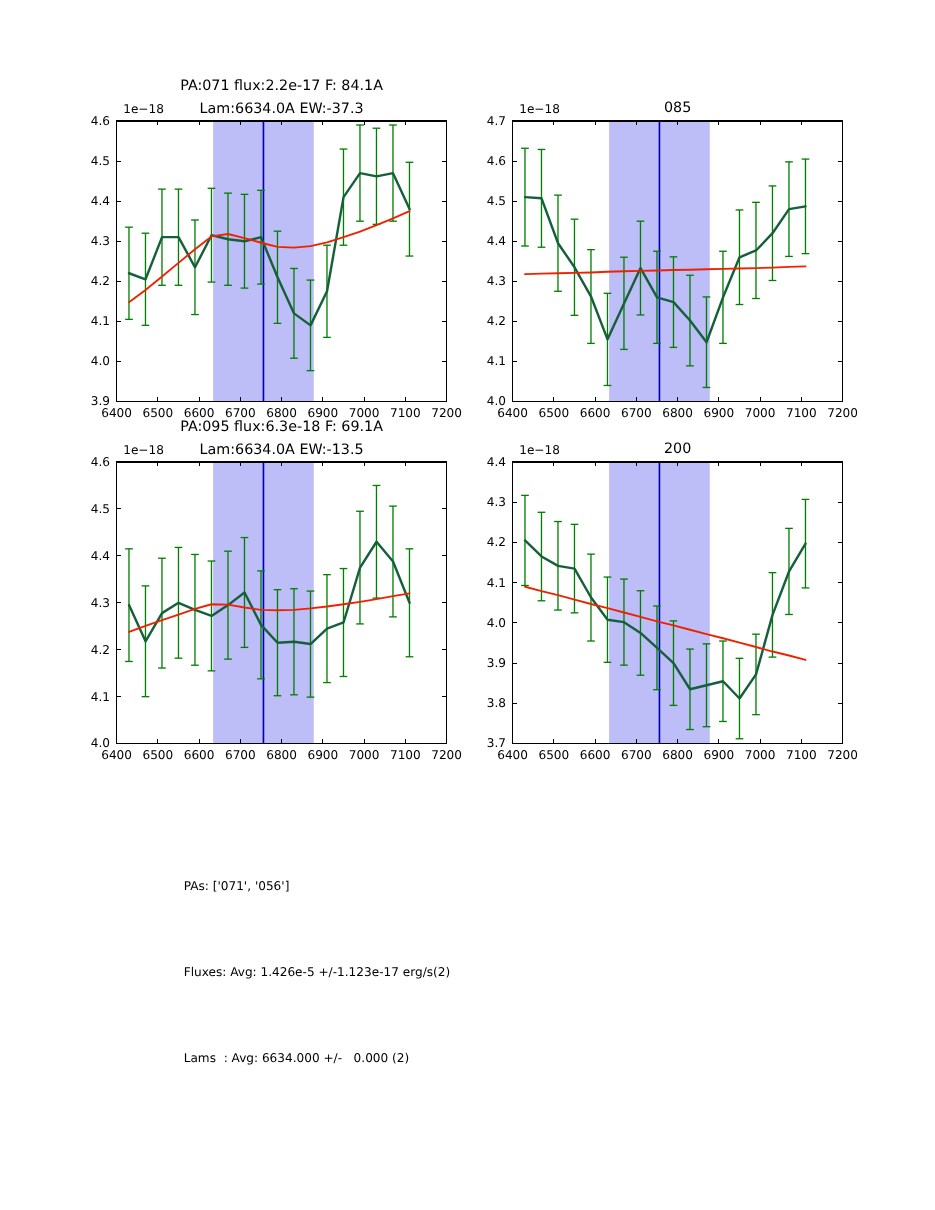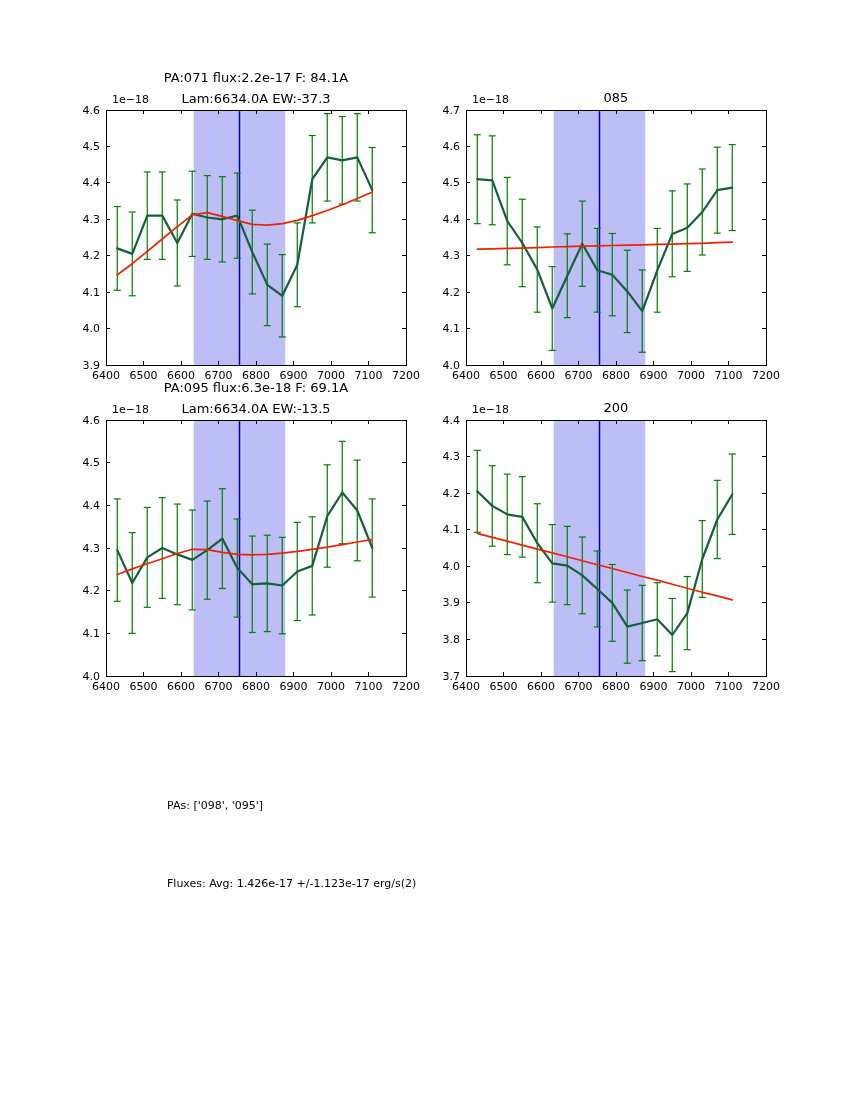--- a/index.html
+++ b/index.html
@@ -646,18 +646,19 @@
           <text x="460" y="533.214285714286" text-anchor="end">4.1</text>
           <text x="460" y="496.6428571428572" text-anchor="end">4.2</text>
           <text x="460" y="460.0714285714288" text-anchor="end">4.3</text>
           <text x="460" y="423.5" text-anchor="end">4.4</text>
         </g>
         <text x="472" y="413" font-size="11">1e−18</text>
         <text x="616" y="412" text-anchor="middle" font-size="13">200</text>
       </g>
     </svg>
   <div class="stats">
-    <div>PAs: ['098', '095']</div>
-    <div>Fluxes: Avg: 1.426e-17 +/-1.123e-17 erg/s(2)</div>
+    <div>PAs: ['071', '056']</div>
+    <div>Fluxes: Avg: 1.426e-5 +/-1.123e-17 erg/s(2)</div>
+    <div>Lams  : Avg: 6634.000 +/-   0.000 (2)</div>
     
     
   </div>
 </div>
 
 </body></html>

